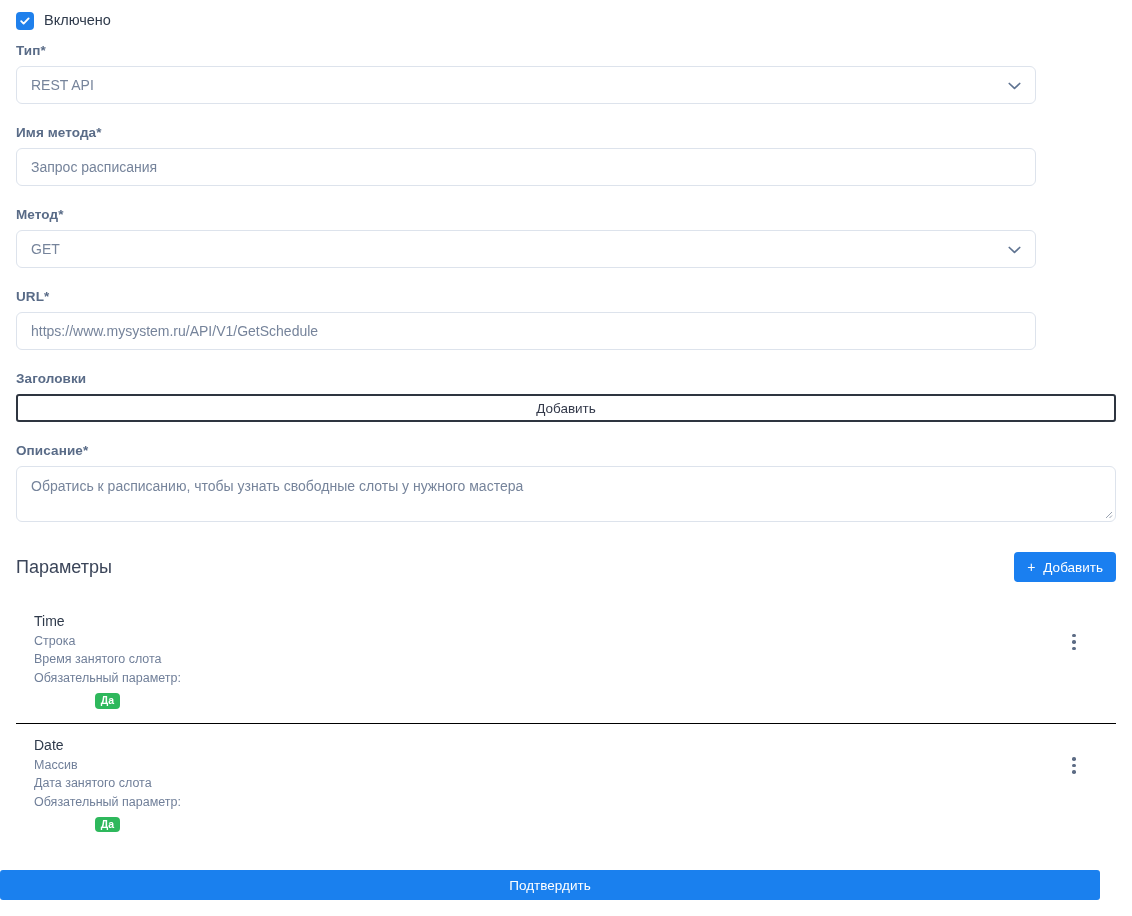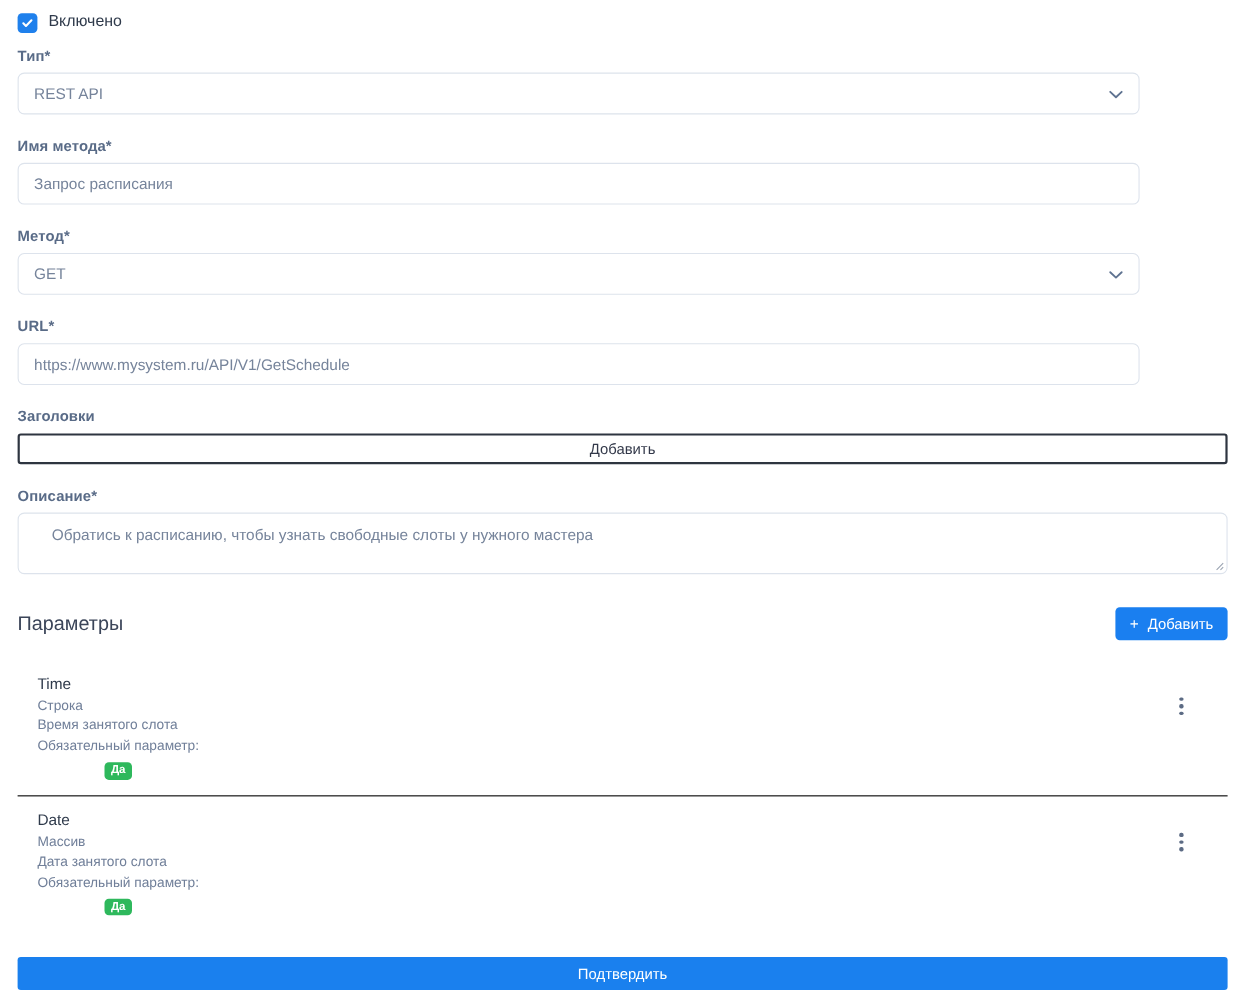--- a/index.html
+++ b/index.html
@@ -81,21 +81,21 @@
     display: block;
   }
 
   .textarea {
     position: relative;
     width: 1100px;
     height: 56px;
     border: 1px solid #dde3ec;
     border-radius: 6px;
     background: #fff;
-    padding: 11px 30px;
+    padding: 11px 14px;
     font-size: 14px;
     color: #76849b;
     cursor: text;
     overflow: hidden;
   }
   .resize-grip {
     position: absolute;
     right: 2px;
     bottom: 2px;
     width: 11px;
@@ -205,21 +205,21 @@
     width: 3.5px;
     height: 3.5px;
     border-radius: 50%;
     background: #5c6b84;
     display: block;
   }
 
   
   .submit-wrap {
     position: absolute;
-    left: 16px;
+    left: 0;
     bottom: 16px;
     width: 1100px;
   }
   .submit-btn {
     width: 100%;
     height: 30px;
     background: #1a80ee;
     border: none;
     border-radius: 3px;
     color: #fff;

